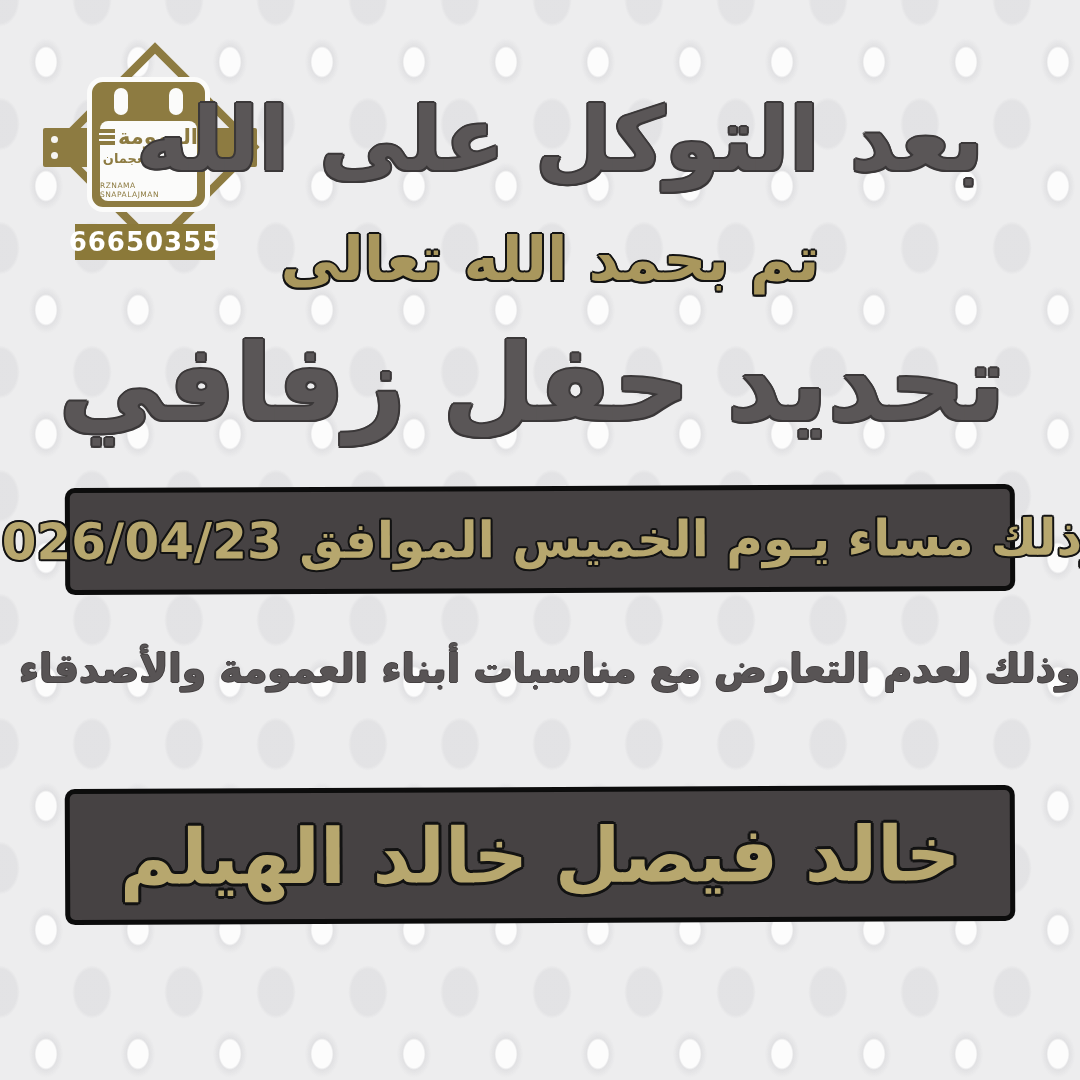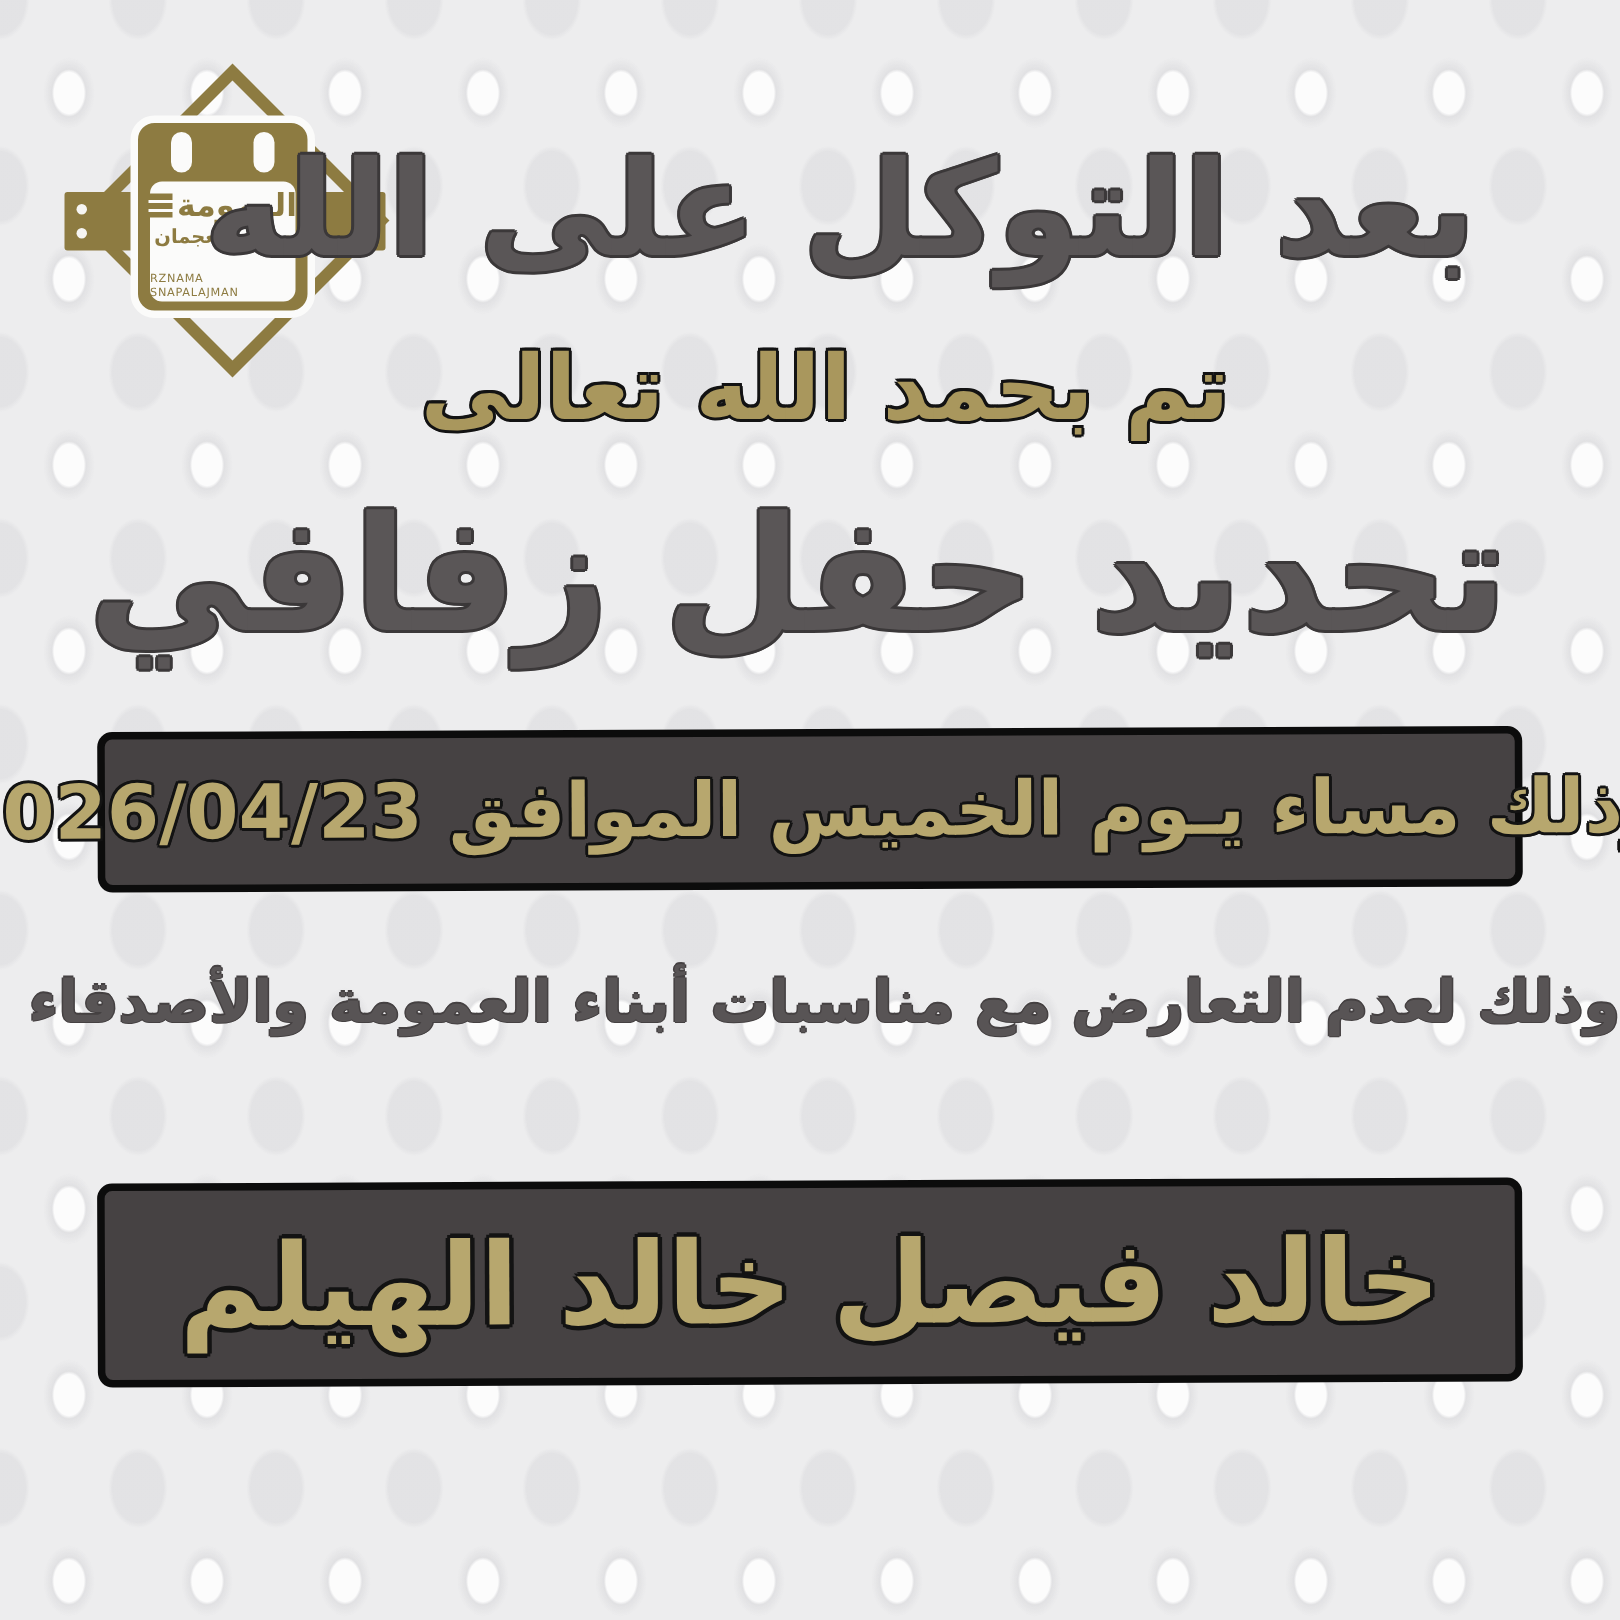--- a/index.html
+++ b/index.html
@@ -124,20 +124,21 @@
       <span class="slot s2"></span>
       <div class="page">
         <div class="row1 rtl">
           <span>العمومة</span>
           <span class="mini-cal"></span>
         </div>
         <div class="row2 rtl">سناب العجمان</div>
         <div class="row3">RZNAMA SNAPALAJMAN</div>
       </div>
     </div>
+    <div class="phone">66650355</div>
   </div>
 
   <div class="center-line rtl tawakkul ol-dark">بعد التوكل على الله</div>
 
   <div class="center-line rtl hamd ol-black">تم بحمد الله تعالى</div>
 
   <div class="center-line rtl main-title ol-dark">تحديد حفل زفافي</div>
 
   <div class="banner banner-date">
     <div class="banner-text rtl ol-black">وذلك مساء يـوم  الخميس الموافق 2026/04/23</div>

